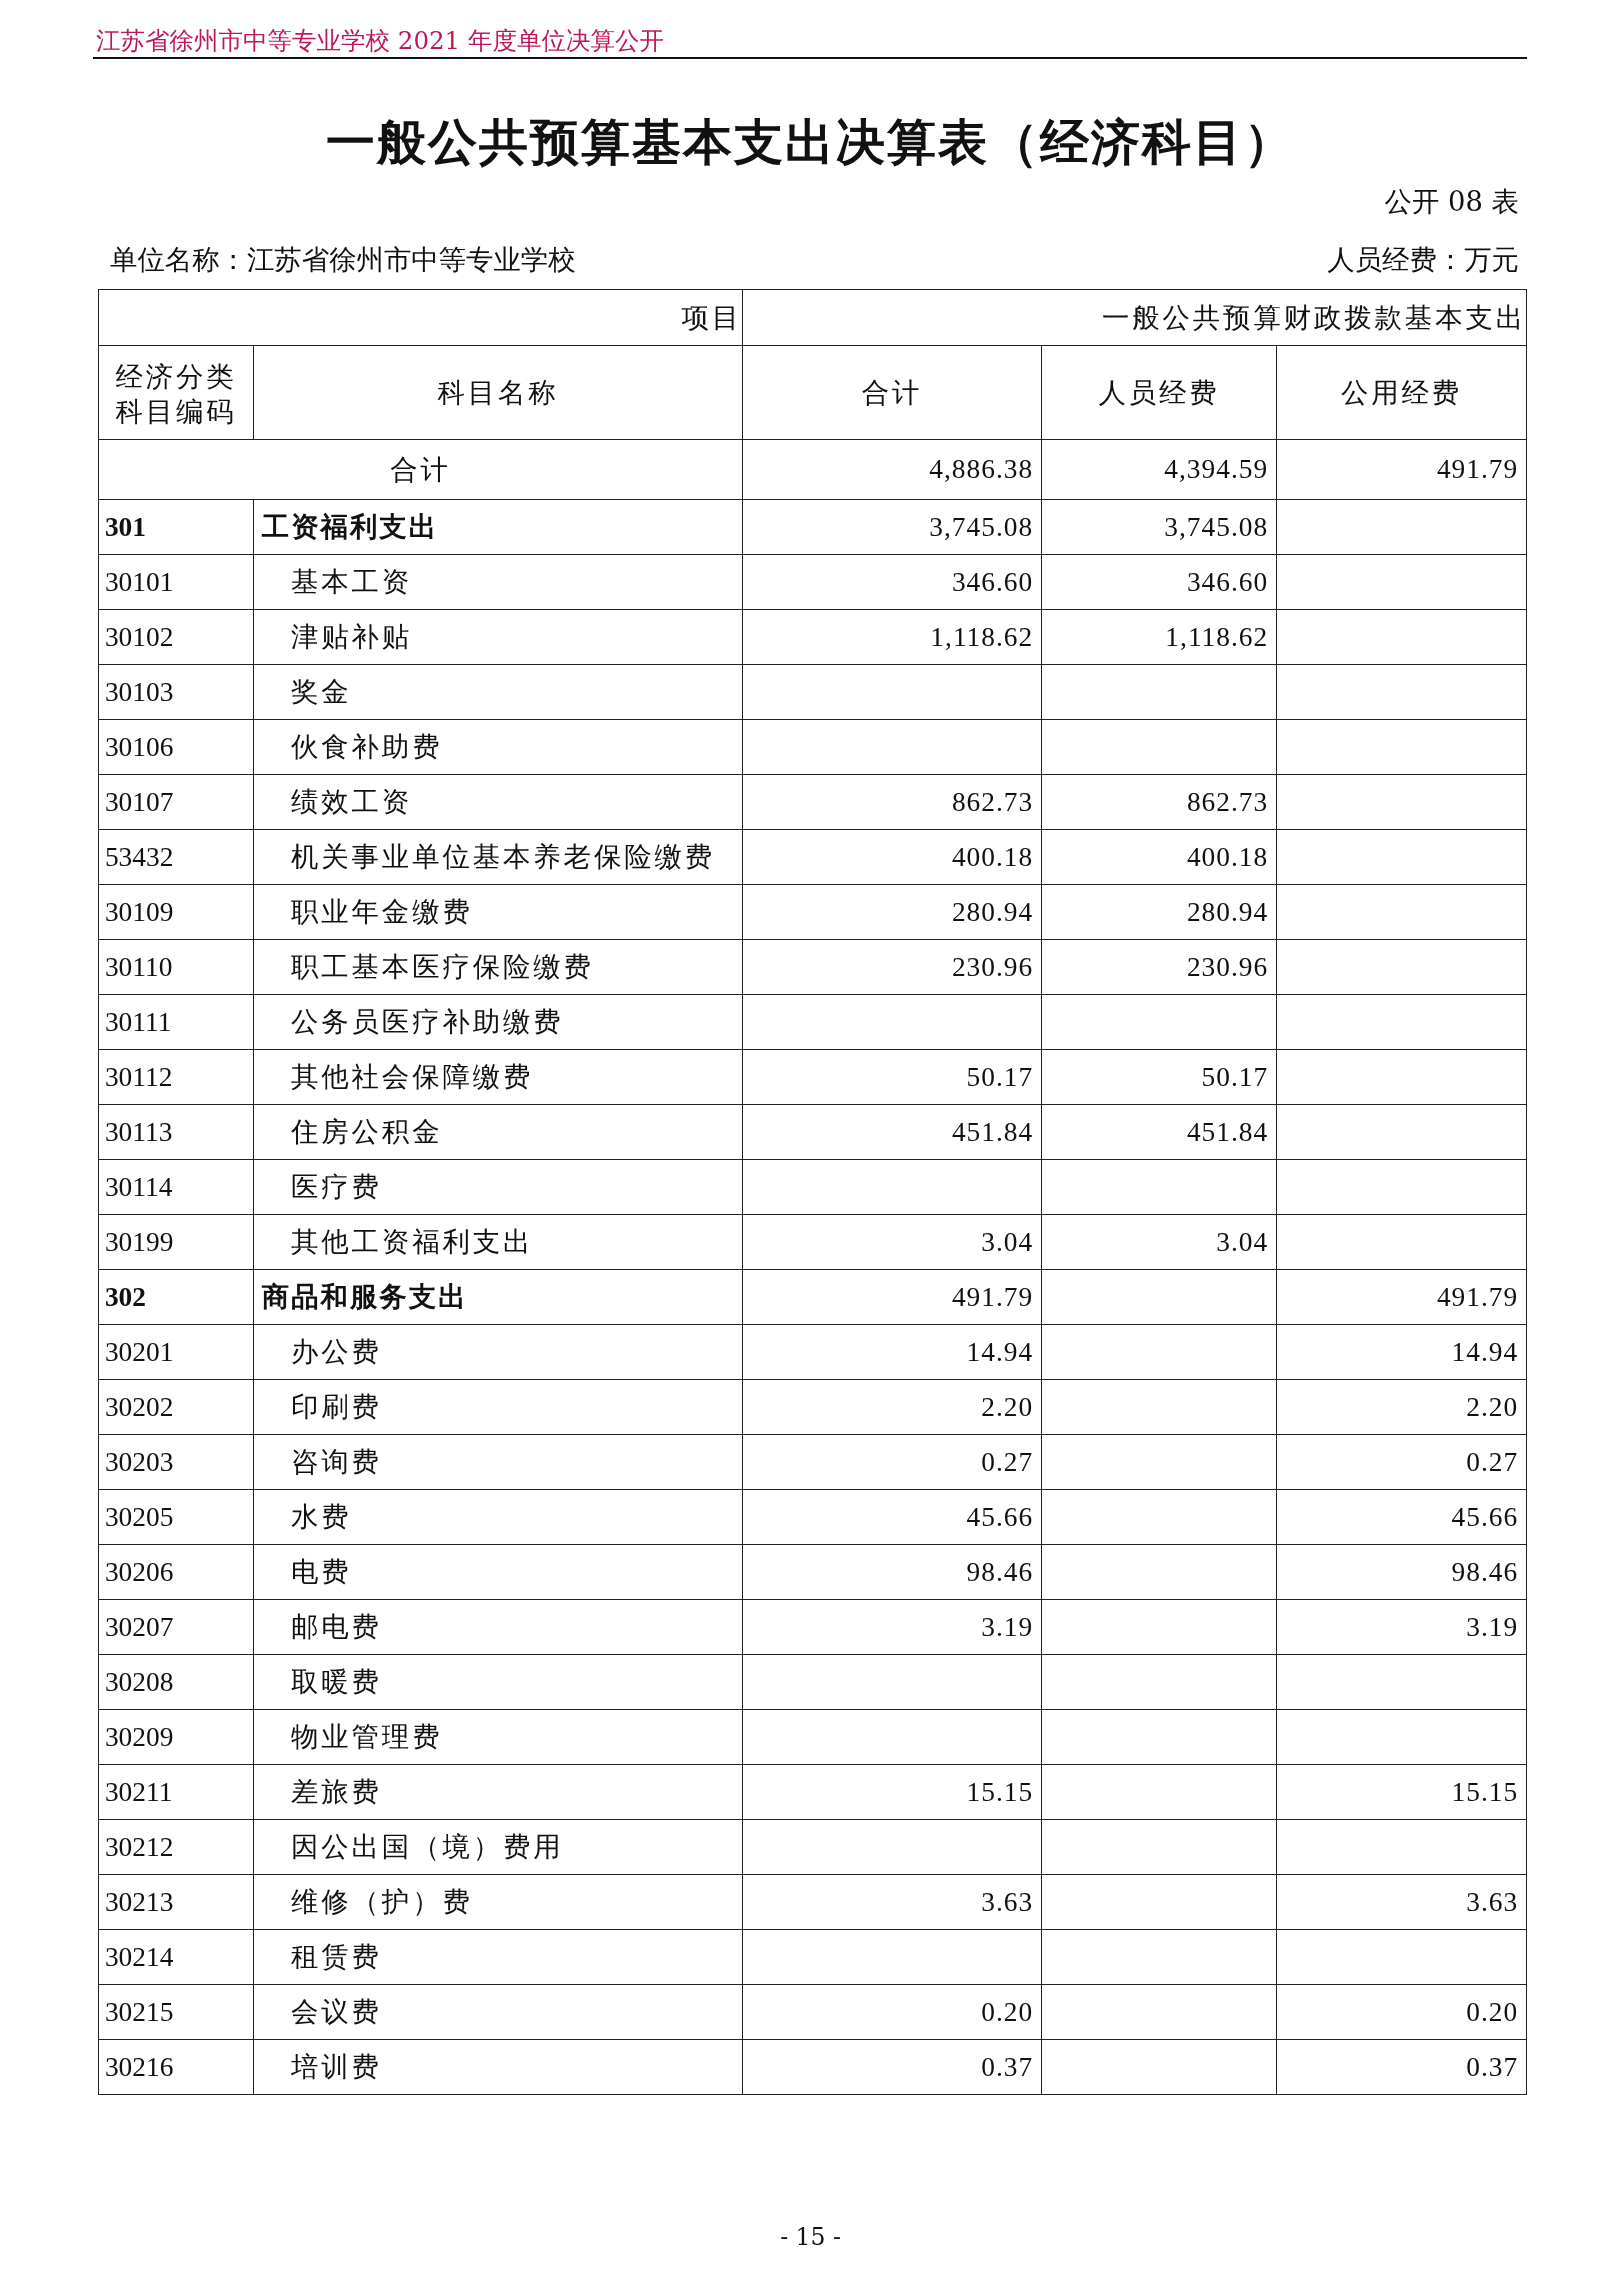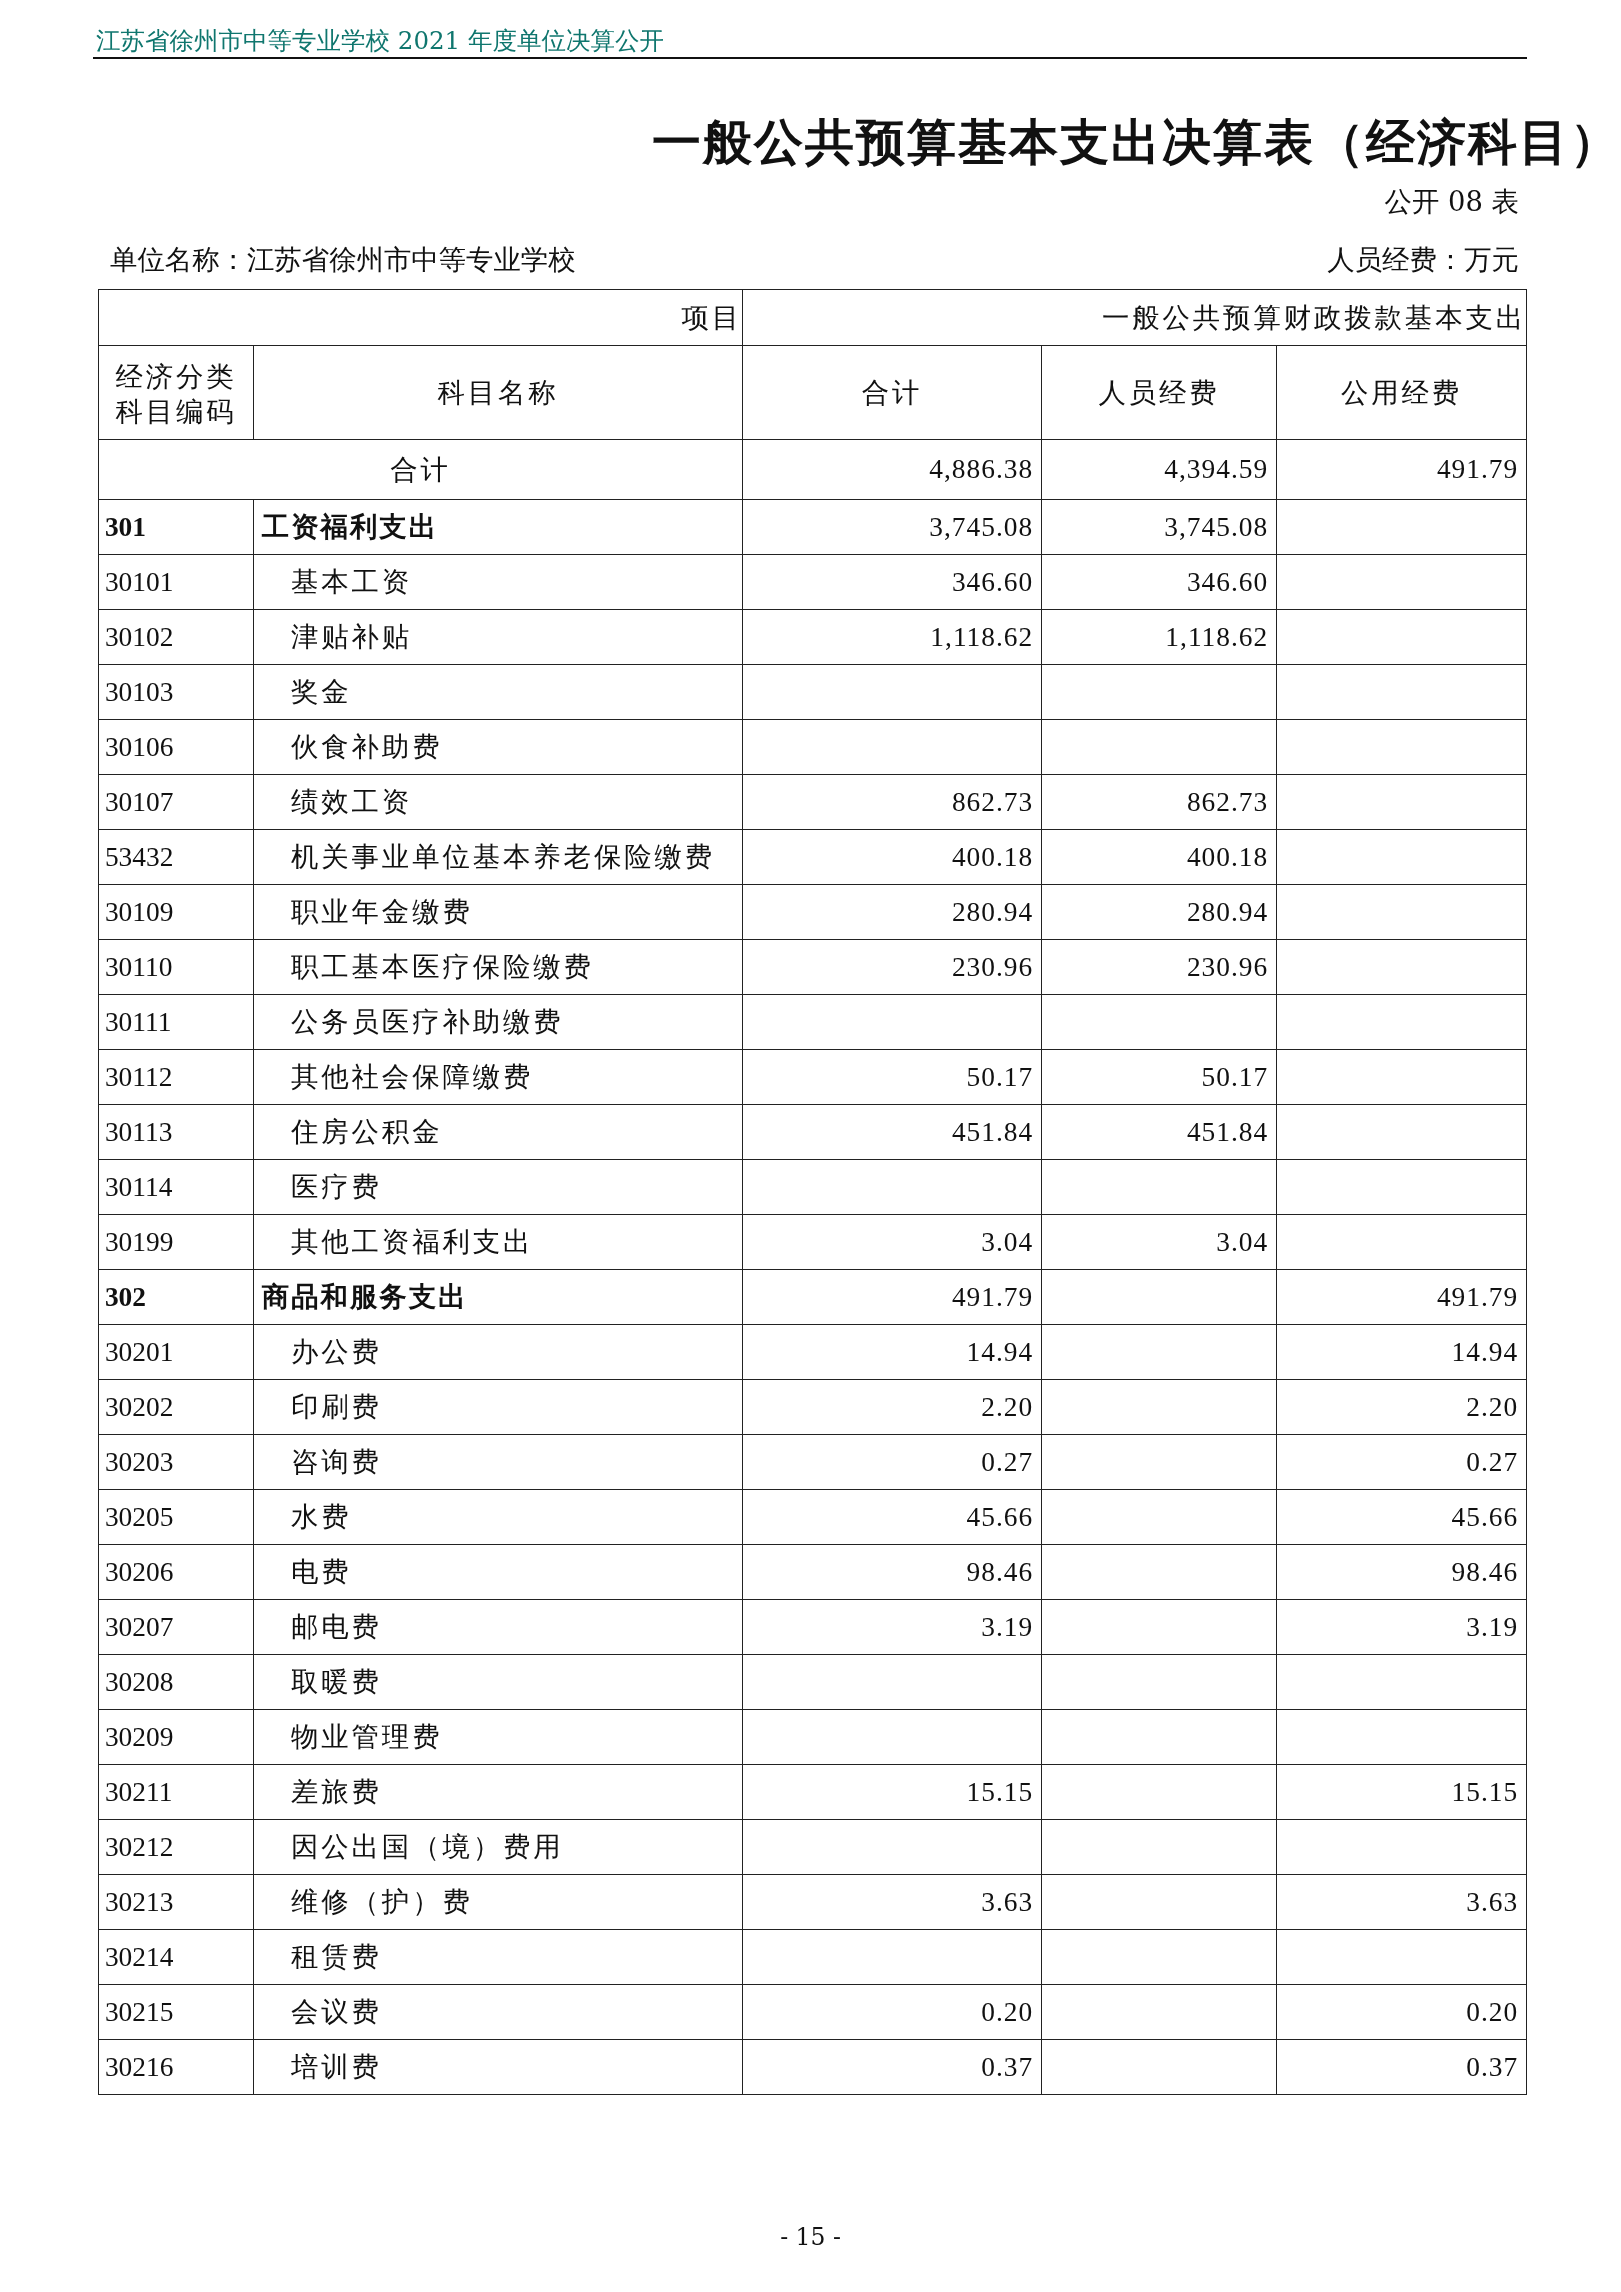--- a/index.html
+++ b/index.html
@@ -1,20 +1,20 @@
 <!DOCTYPE html>
 <html><head>
 <meta charset="utf-8">
 <style>
   html, body { margin: 0; padding: 0; background: #ffffff; }
   body { width: 1621px; height: 2293px; position: relative; overflow: hidden;
          font-family: "DejaVu Serif", "Liberation Serif", serif; color: #111; }
-  .running-header { position: absolute; left: 96px; top: 23.5px; font-size: 24.5px; color: #0f766e; letter-spacing: 0px; white-space: nowrap; }
+  .running-header { position: absolute; left: 96px; top: 23.5px; font-size: 24.5px; color: #be185d; letter-spacing: 0px; white-space: nowrap; }
   .header-rule { position: absolute; left: 93px; top: 57px; width: 1434px; height: 2px; background: #111; }
-  .title { position: absolute; left: 0; width: 1621px; top: 110px; text-align: right;
+  .title { position: absolute; left: 0; width: 1621px; top: 110px; text-align: center;
            font-family: "DejaVu Sans", "Liberation Sans", sans-serif; font-weight: bold;
            font-size: 49px; letter-spacing: 2px; white-space: nowrap; }
   .form-code { position: absolute; right: 102px; top: 184px; font-size: 27.4px; white-space: nowrap; }
   .unit-name { position: absolute; left: 110px; top: 242px; font-size: 27.4px; white-space: nowrap; }
   .amount-unit { position: absolute; right: 102px; top: 242px; font-size: 27.4px; white-space: nowrap; }
 
   table.budget { position: absolute; left: 98px; top: 289px; border-collapse: collapse; table-layout: fixed; width: 1428px; }
   table.budget td, table.budget th { border: 1.5px solid #222; padding: 0; font-weight: normal; font-size: 27.4px; overflow: hidden; white-space: nowrap; }
   col.c-code { width: 155px; } col.c-name { width: 489px; } col.c-total { width: 299px; } col.c-pers { width: 235px; } col.c-pub { width: 250px; }
   .h1 td, .h1 th { height: 55px; text-align: right; letter-spacing: 2.9px; }

